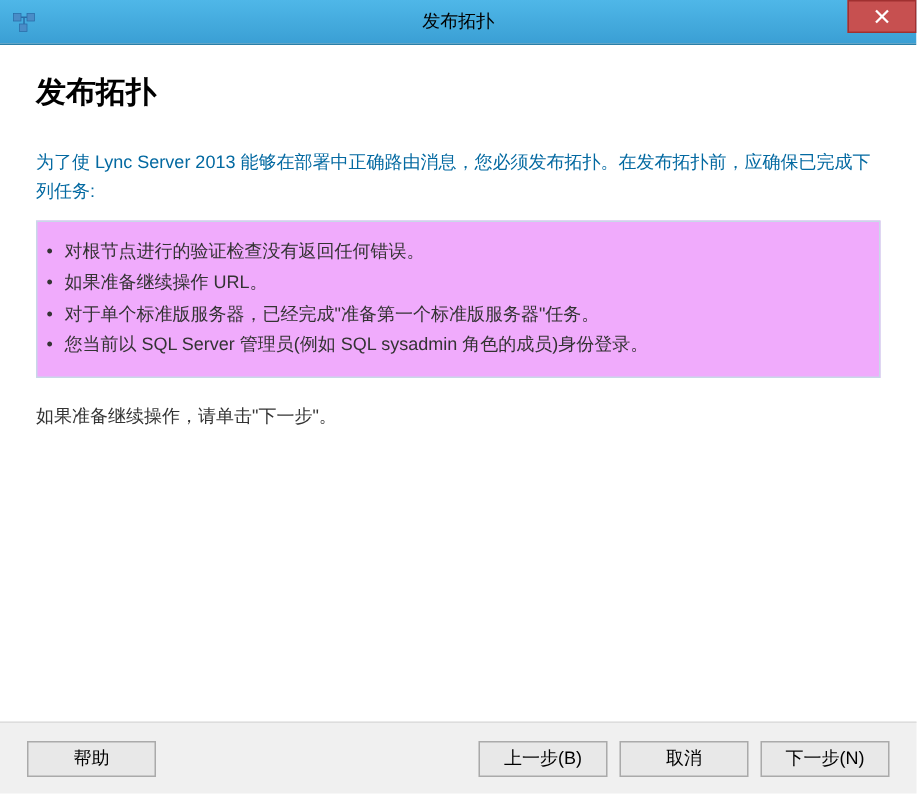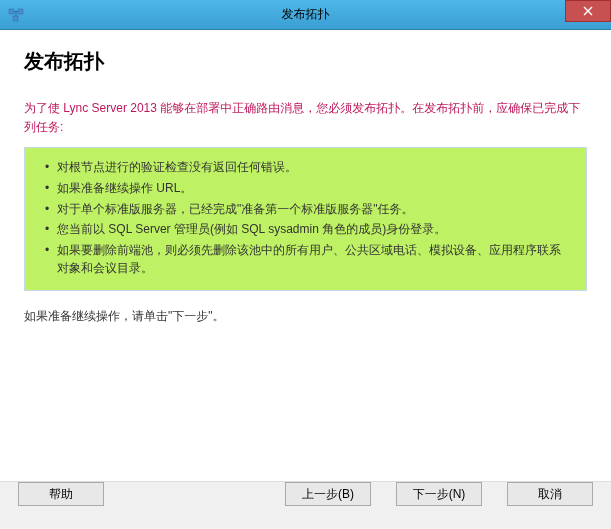--- a/index.html
+++ b/index.html
@@ -56,28 +56,28 @@
       background: #fff;
     }
     .page-title {
       font-size: 20px;
       font-weight: bold;
       color: #000;
       margin-bottom: 24px;
     }
     .intro {
       font-size: 12px;
-      color: #be185d;
+      color: #0369a1;
       line-height: 1.6;
       margin-bottom: 10px;
     }
     .checklist-box {
       border: 1px solid #c8d8e8;
-      background: #bef264;
-      padding: 10px 14px 10px 18px;
+      background: #f0abfc;
+      padding: 10px 14px 10px 4px;
       margin-bottom: 16px;
     }
     .checklist {
       list-style: none;
       font-size: 12px;
       color: #333;
       line-height: 1.55;
     }
     .checklist li {
       position: relative;
@@ -98,35 +98,36 @@
     }
     .button-bar {
       position: absolute;
       bottom: 0;
       left: 0;
       right: 0;
       height: 48px;
       background: #f0f0f0;
       border-top: 1px solid #ddd;
       display: flex;
+      align-items: center;
       padding: 0 18px;
     }
     .btn {
       height: 24px;
       min-width: 86px;
       background: #e8e8e8;
       border: 1px solid #aaa;
       font-size: 12px;
       font-family: inherit;
       color: #000;
       cursor: pointer;
       padding: 0 8px;
     }
     .btn-help { margin-right: auto; }
-    .btn-group-right { display: flex; gap: 25px; }
+    .btn-group-right { display: flex; gap: 8px; }
   </style>
 </head>
 <body>
 
 <div class="titlebar">
   <span class="titlebar-icon">
     <svg viewBox="0 0 16 16">
       <rect x="1" y="2" width="5" height="5" fill="#4a8cc7" stroke="#2a6ca7" stroke-width="0.5"></rect>
       <rect x="10" y="2" width="5" height="5" fill="#4a8cc7" stroke="#2a6ca7" stroke-width="0.5"></rect>
       <rect x="5" y="9" width="5" height="5" fill="#4a8cc7" stroke="#2a6ca7" stroke-width="0.5"></rect>
@@ -146,27 +147,26 @@
 <div class="content">
   <h1 class="page-title">发布拓扑</h1>
   <p class="intro">为了使 Lync Server 2013 能够在部署中正确路由消息，您必须发布拓扑。在发布拓扑前，应确保已完成下列任务:</p>
 
   <div class="checklist-box">
     <ul class="checklist">
       <li>对根节点进行的验证检查没有返回任何错误。</li>
       <li>如果准备继续操作 URL。</li>
       <li>对于单个标准版服务器，已经完成"准备第一个标准版服务器"任务。</li>
       <li>您当前以 SQL Server 管理员(例如 SQL sysadmin 角色的成员)身份登录。</li>
-      <li>如果要删除前端池，则必须先删除该池中的所有用户、公共区域电话、模拟设备、应用程序联系对象和会议目录。</li>
     </ul>
   </div>
 
   <p class="continue-text">如果准备继续操作，请单击"下一步"。</p>
 </div>
 
 <div class="button-bar">
   <button class="btn btn-help">帮助</button>
   <div class="btn-group-right">
     <button class="btn">上一步(B)</button>
+    <button class="btn">取消</button>
     <button class="btn">下一步(N)</button>
-    <button class="btn">取消</button>
   </div>
 </div>
 
 </body></html>

